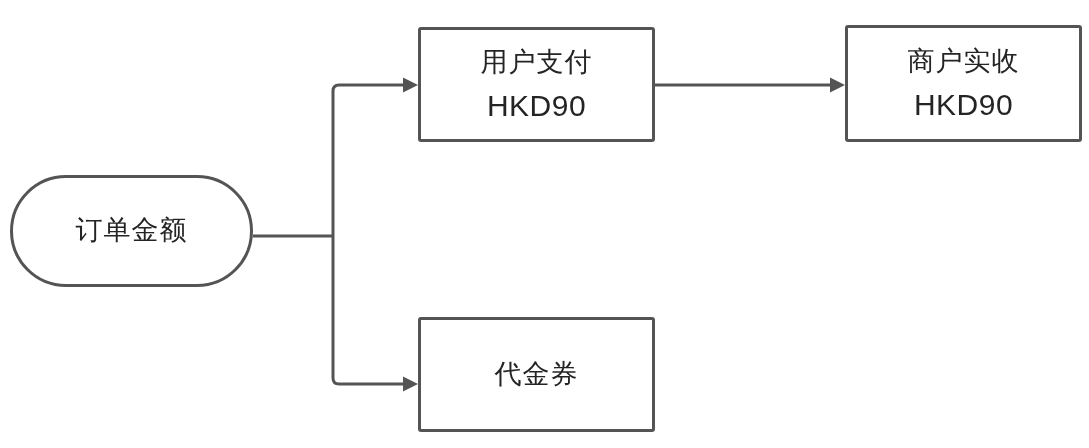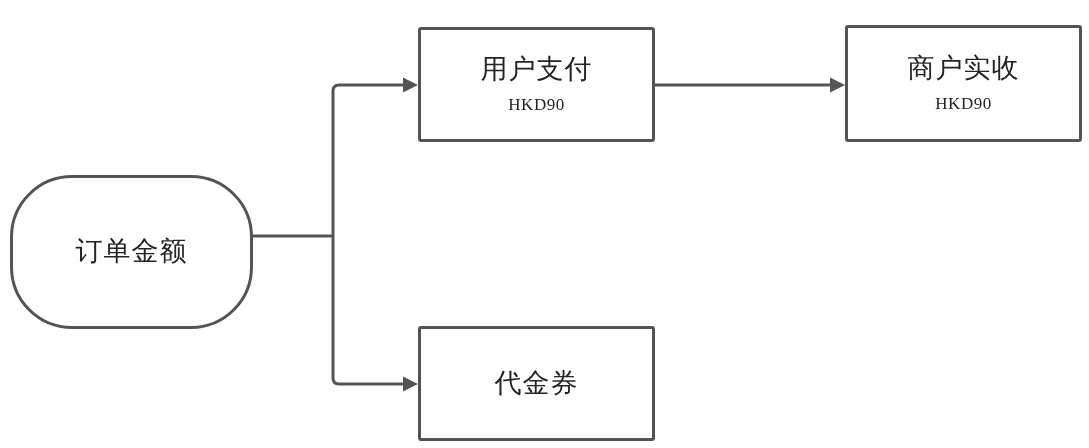--- a/index.html
+++ b/index.html
@@ -42,34 +42,33 @@
     gap: 11px;
     color: #242424;
     text-align: center;
   }
   .node .label {
     font-size: 27px;
     line-height: 1.15;
     letter-spacing: 1px;
   }
   .node .amount {
-    font-size: 17px;
+    font-size: 30px;
     line-height: 1.1;
     letter-spacing: 0.5px;
-    font-family: Liberation Serif, serif;
   }
   .stadium {
     left: 10px; top: 175px;
-    width: 243px; height: 154px;
+    width: 243px; height: 112px;
     border-radius: 62px;
   }
   .rect { border-radius: 3px; }
   .rect-user-payment   { left: 418px; top: 27px;  width: 237px; height: 115px; }
   .rect-merchant       { left: 845px; top: 25px;  width: 237px; height: 117px; }
-  .rect-voucher        { left: 418px; top: 326px; width: 237px; height: 115px; }
+  .rect-voucher        { left: 418px; top: 317px; width: 237px; height: 115px; }
 </style>
 </head>
 <body>
 
 <div class="canvas" style="color: rgb(36, 36, 36);">
 
   <svg class="edges" viewBox="0 0 1089 448">
 
     <path d="M253 236 H333" stroke="#545454"></path>
 

